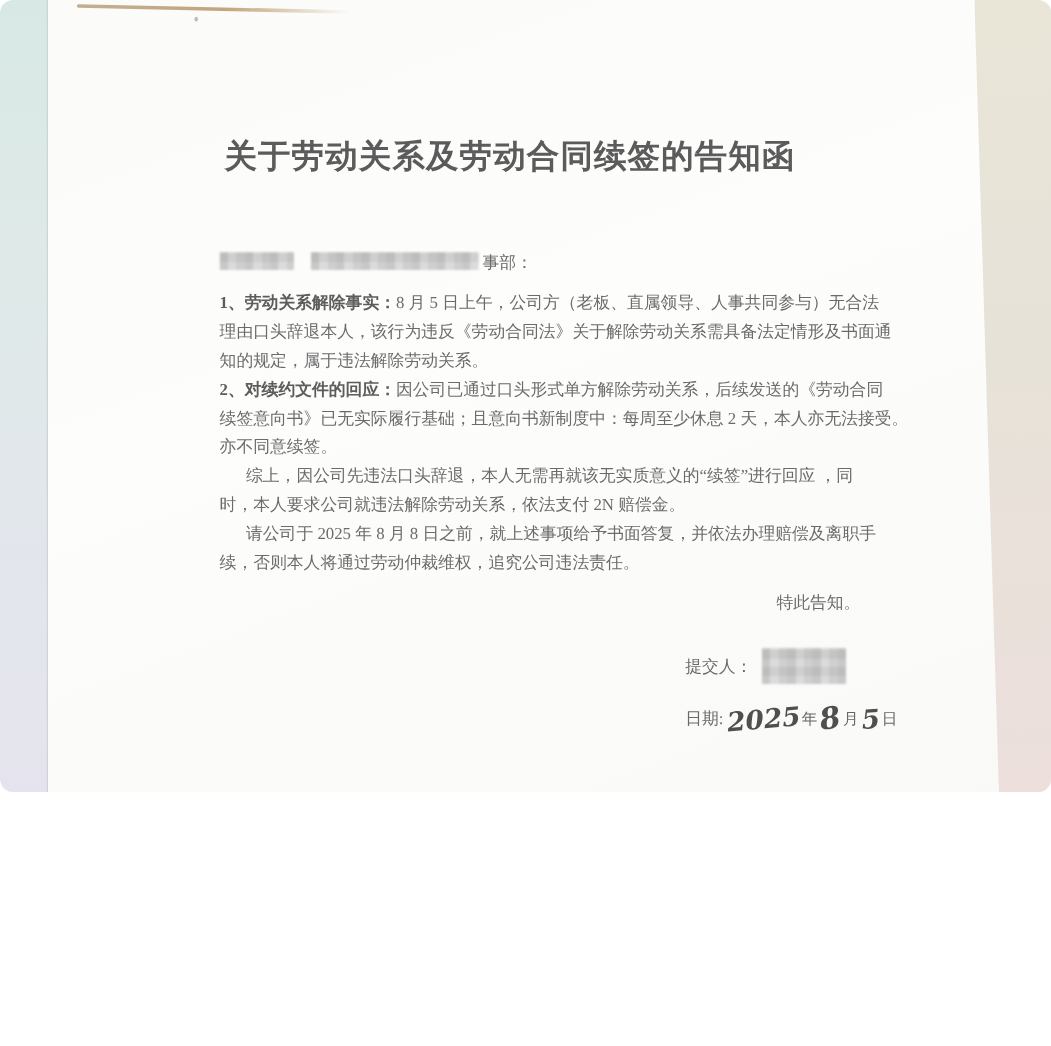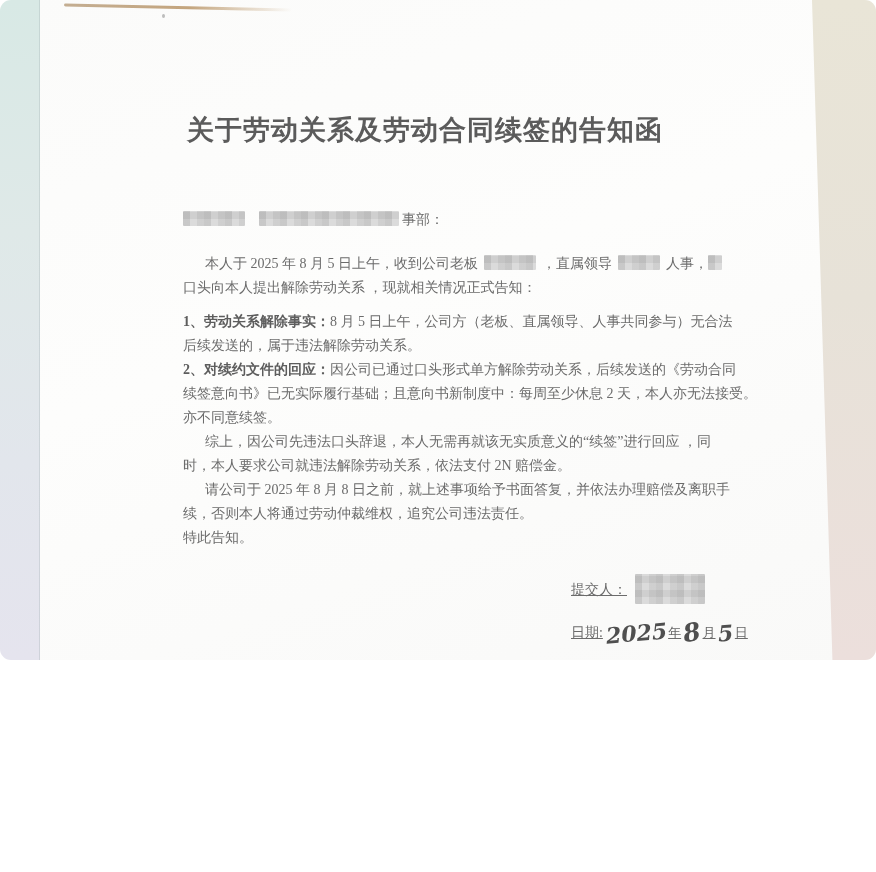--- a/index.html
+++ b/index.html
@@ -36,36 +36,36 @@
     font-family:"Liberation Sans",sans-serif;
   }
   .doc-body{
     position:absolute;left:183px;top:208px;width:534px;
     color:#6b6b6b;font-size:14px;line-height:24px;
   }
   .ln{white-space:nowrap;}
   .ind{text-indent:22px;}
   .intro{margin-top:20px;}
   .s1{margin-top:10px;}
-  .close{margin-top:0;}
+  .close{margin-top:10px;text-align:right;}
   .bold{font-weight:bold;color:#5d5d5d;}
 
   
   .redact{
     display:inline-block;height:15px;border-radius:1px;vertical-align:-2px;
     background-image:
       repeating-linear-gradient(90deg,rgba(0,0,0,.10) 0 7px,rgba(0,0,0,.02) 7px 14px,rgba(0,0,0,.07) 14px 21px),
       repeating-linear-gradient(0deg,#dfdfdf 0 7px,#d3d3d3 7px 14px);
     filter:blur(.7px);
   }
   .w62{width:62px;} .w140{width:140px;} .w52{width:52px;} .w42{width:42px;} .w14{width:14px;}
   .ml10{margin-left:10px;} .mlr6{margin-left:6px;margin-right:6px;}
   .sig-redact{width:70px;height:30px;vertical-align:-10px;margin-left:8px;}
 
-  .sig-block{margin-top:24px;margin-left:388px;text-decoration:underline;}
+  .sig-block{margin-top:24px;margin-left:388px;}
   .date-line{margin-top:16px;}
   .unit{font-size:13px;color:#666;}
   .hand{
     font-family:"DejaVu Serif",serif;font-style:italic;font-weight:600;
     font-size:22px;color:#4f4f4f;display:inline-block;line-height:1;vertical-align:-4px;
   }
   .hy{transform:rotate(-5deg);margin:0 1px 0 3px;}
   .hm{transform:rotate(-9deg);font-size:25px;margin:0 2px;}
   .hd{transform:rotate(-4deg);margin:0 2px;}
 
@@ -88,32 +88,27 @@
   <h1 class="title">关于劳动关系及劳动合同续签的告知函</h1>
 
   <div class="doc-body">
 
     <div class="ln">
       <span class="redact w62"></span>
       <span class="redact w140 ml10"></span>
       <span>事部：</span>
     </div>
 
-    <div class="intro">
-      <div class="ln ind">
-        <span>本人于 2025 年 8 月 5 日上午，收到公司老板</span><span class="redact w52 mlr6"></span><span>，直属领导</span><span class="redact w42 mlr6"></span><span>人事，</span><span class="redact w14"></span>
-      </div>
-      <div class="ln">口头向本人提出解除劳动关系 ，现就相关情况正式告知：</div>
-    </div>
 
     <div class="s1">
       <div class="ln">
         <span class="bold">1、劳动关系解除事实：</span><span>8 月 5 日上午，公司方（老板、直属领导、人事共同参与）无合法</span>
       </div>
-      <div class="ln">后续发送的，属于违法解除劳动关系。</div>
+      <div class="ln">理由口头辞退本人，该行为违反《劳动合同法》关于解除劳动关系需具备法定情形及书面通</div>
+      <div class="ln">知的规定，属于违法解除劳动关系。</div>
     </div>
 
     <div>
       <div class="ln">
         <span class="bold">2、对续约文件的回应：</span><span>因公司已通过口头形式单方解除劳动关系，后续发送的《劳动合同</span>
       </div>
       <div class="ln">续签意向书》已无实际履行基础；且意向书新制度中：每周至少休息 2 天，本人亦无法接受。</div>
       <div class="ln">亦不同意续签。</div>
     </div>
 

